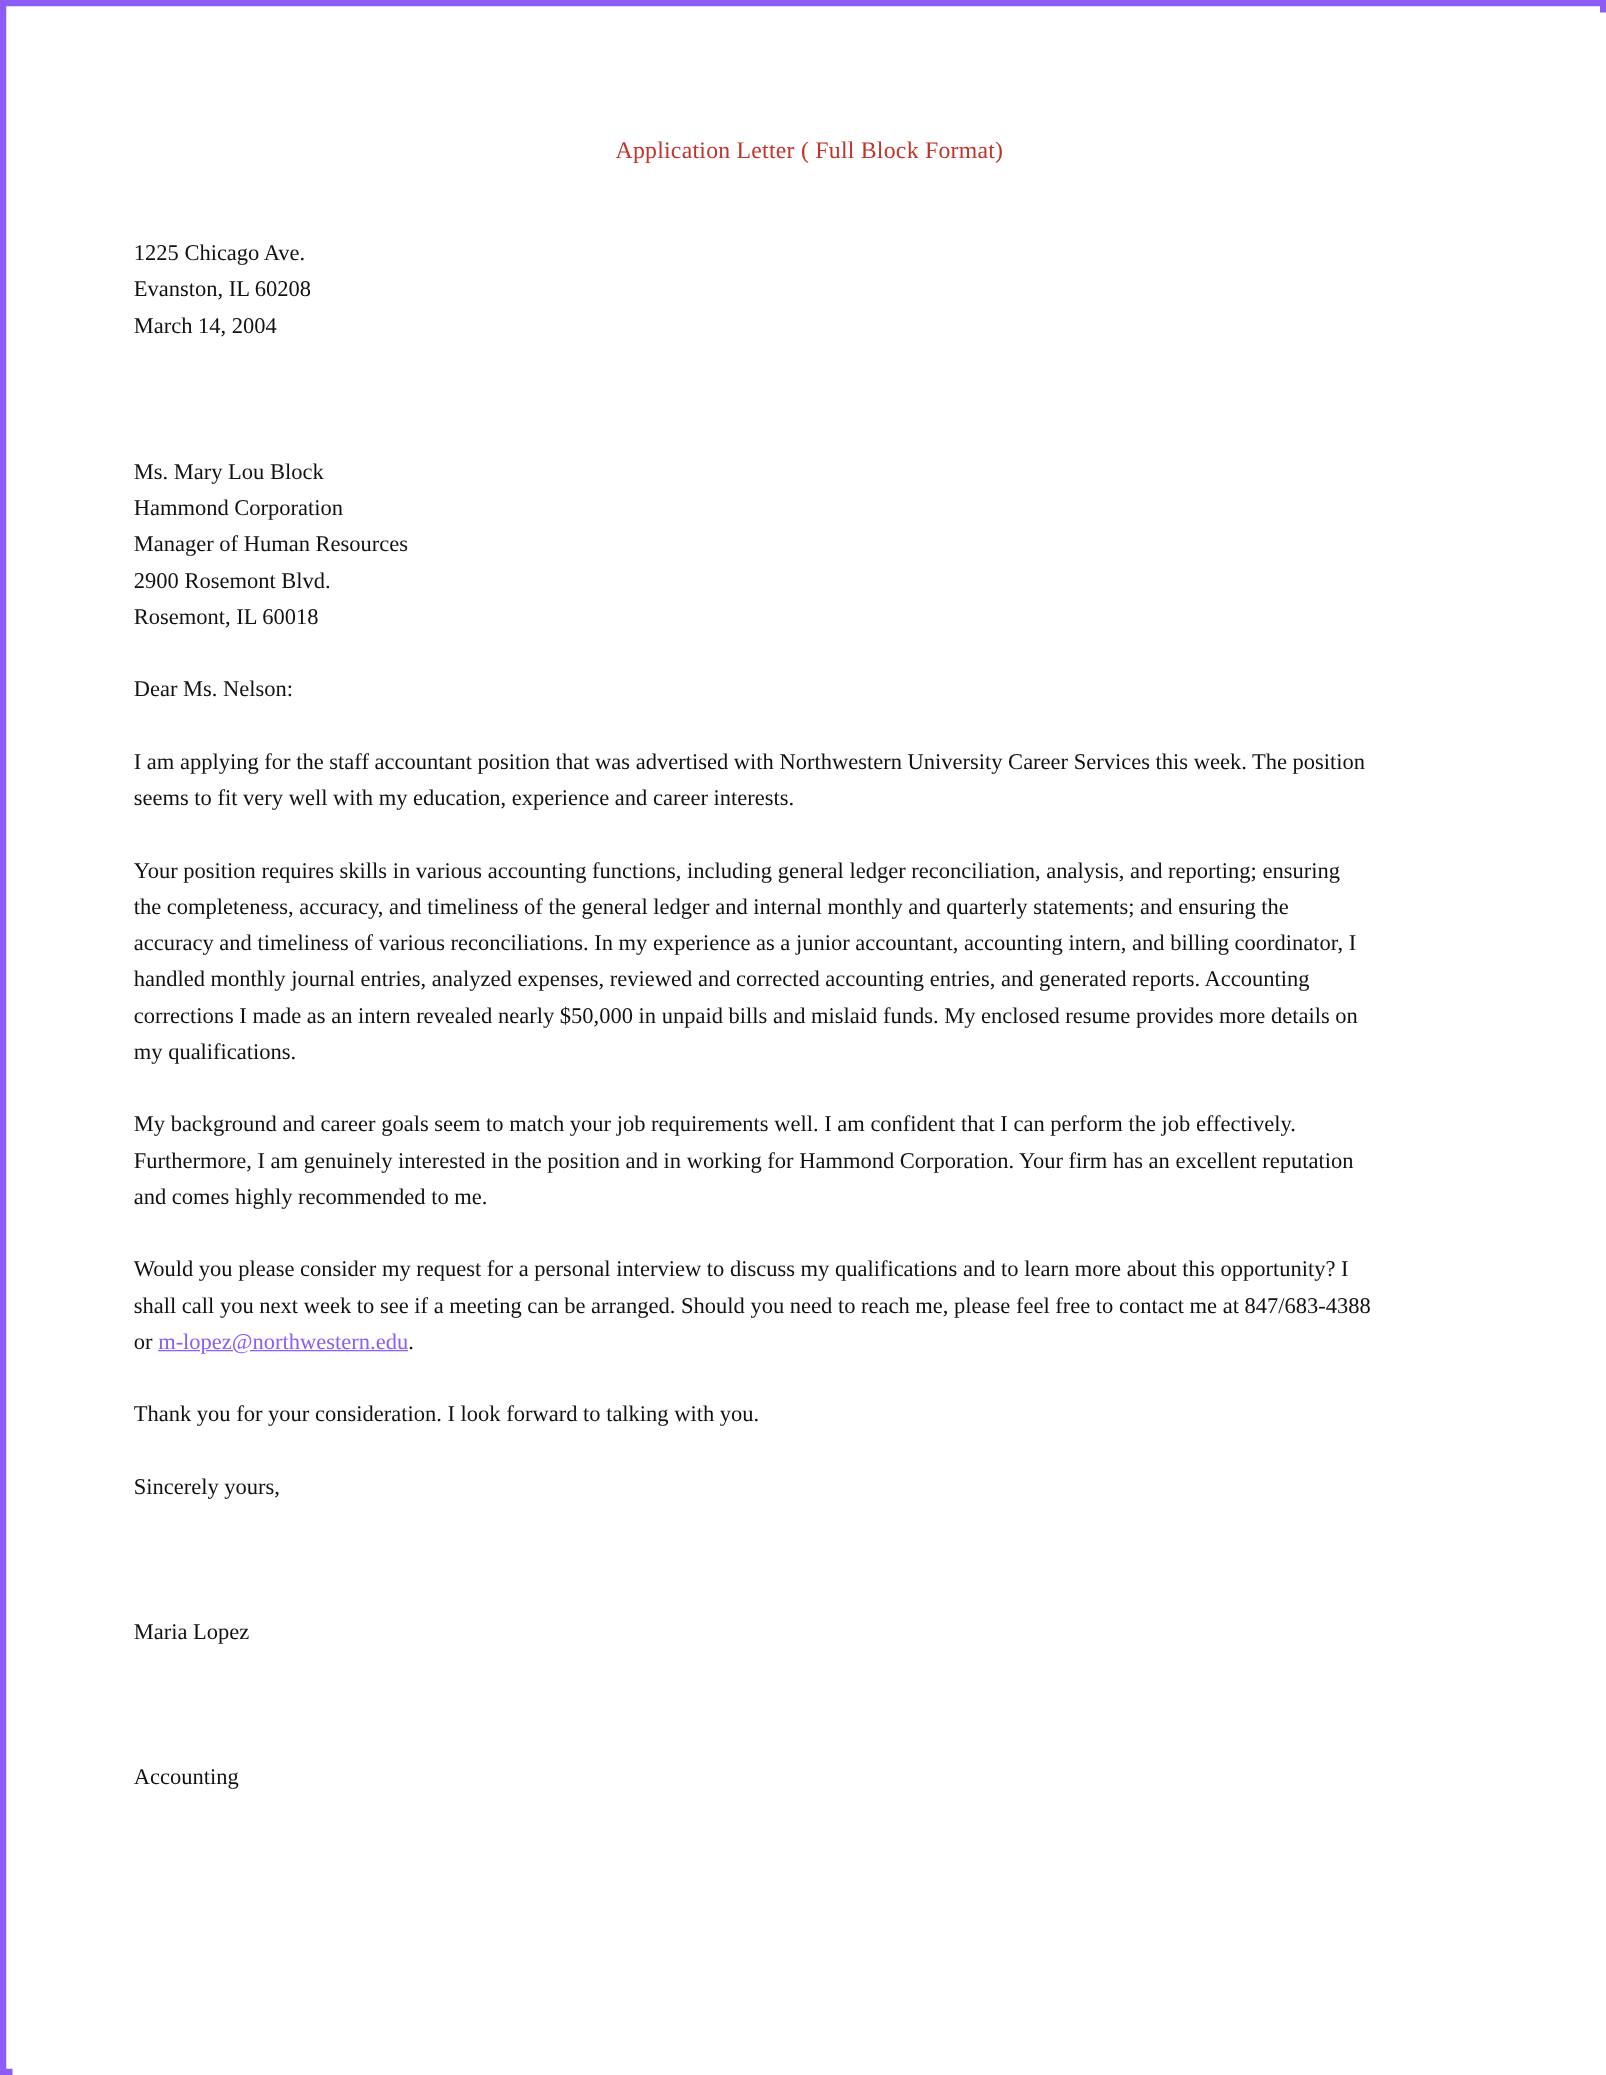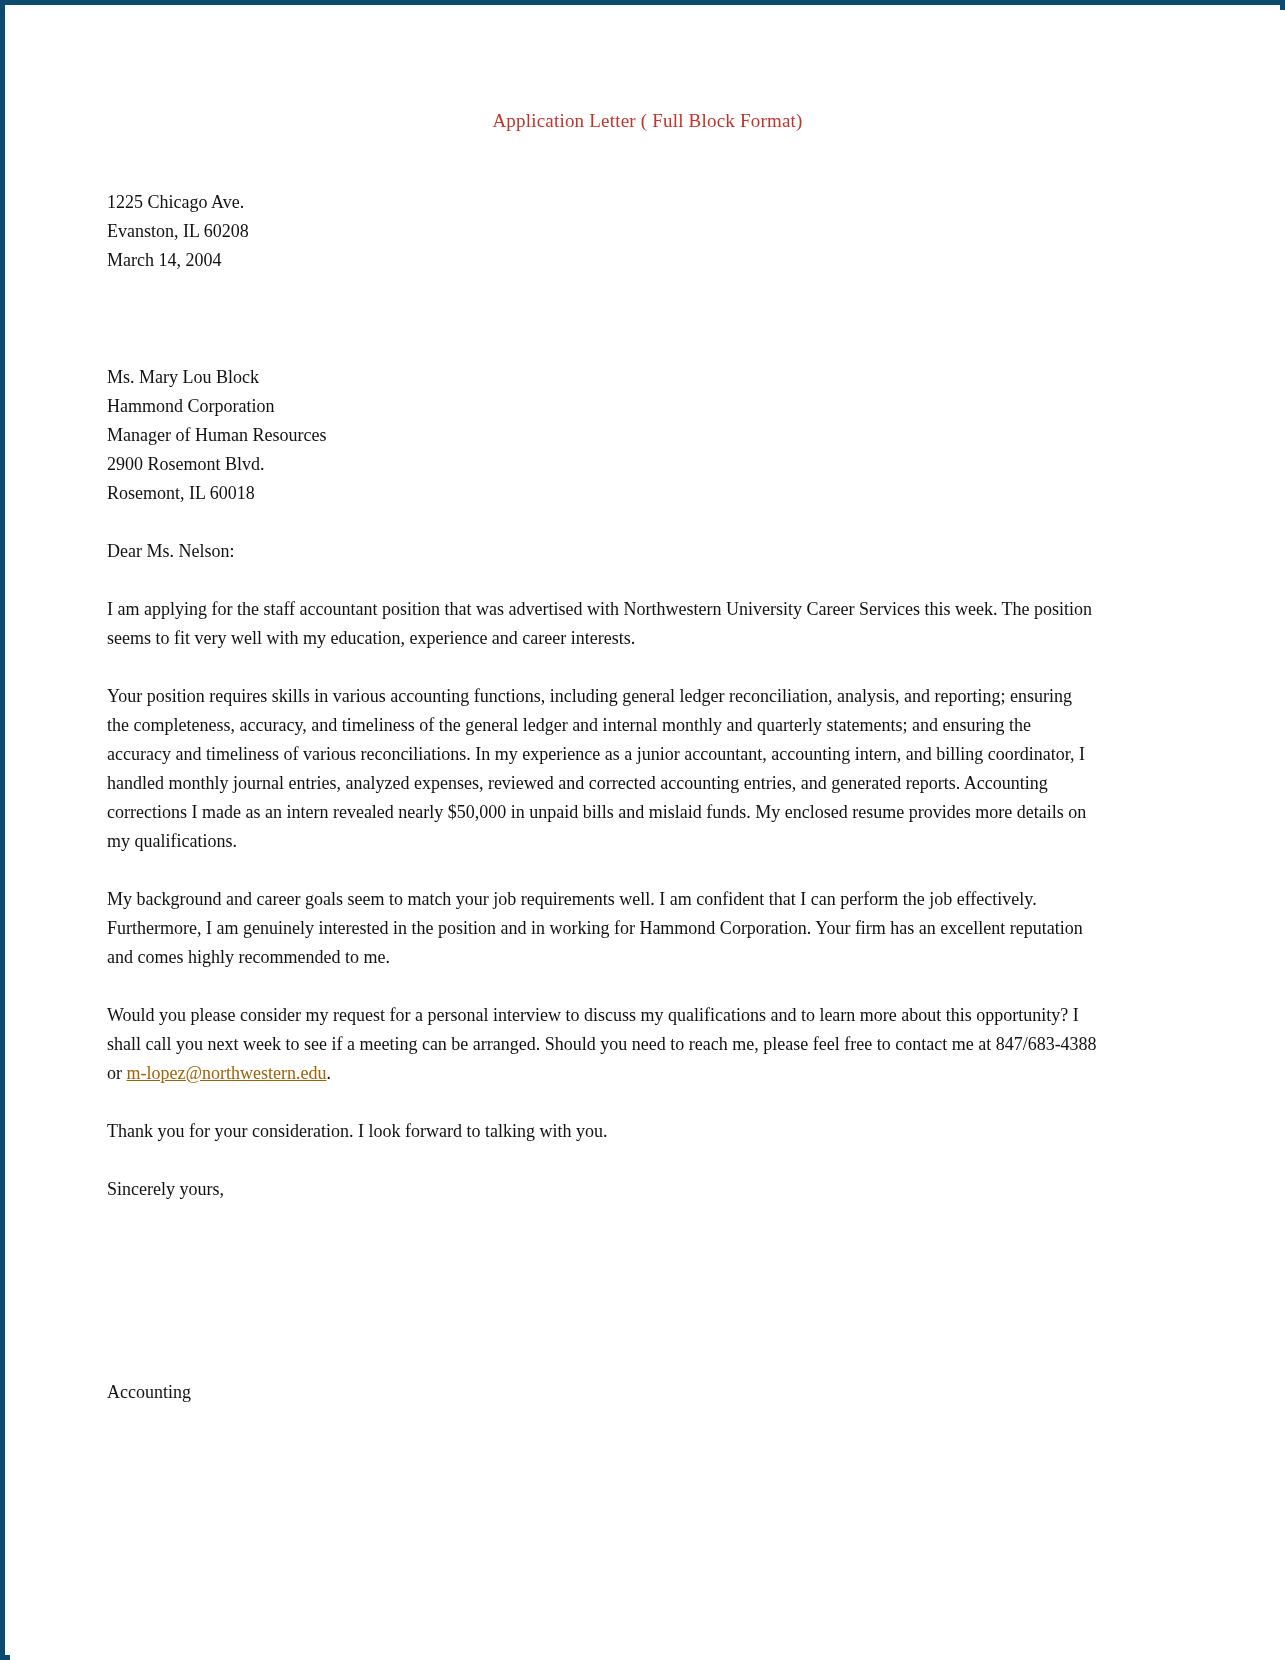--- a/index.html
+++ b/index.html
@@ -10,21 +10,21 @@
   body {
     width: 1285px;
     height: 1660px;
     font-family: "Liberation Serif", "DejaVu Serif", serif;
     overflow: hidden;
   }
   .page-frame {
     box-sizing: border-box;
     width: 1285px;
     height: 1660px;
-    border: 5px solid #0c4a6e;
+    border: 5px solid #8b5cf6;
     background: #ffffff;
     position: relative;
   }
   .sheet {
     box-sizing: border-box;
     position: absolute;
     left: 5px;
     top: 5px;
     width: 1275px;
     height: 1650px;
@@ -60,21 +60,21 @@
   }
   .gap-after-sender { height: 88px; }
   .gap-sig { height: 58px; }
   .gap-encl { height: 58px; }
   .para {
     margin: 0;
     text-align: left;
   }
   .spacer-line { height: 29px; }
   .email-link {
-    color: #a16207;
+    color: #8b5cf6;
     text-decoration: underline;
   }
   .salutation { white-space: pre; }
   .closing { white-space: pre; }
   .signature-name { white-space: pre; }
   .enclosure { white-space: pre; }
 </style>
 </head>
 <body>
 
@@ -120,20 +120,21 @@
       <div class="spacer-line"></div>
 
       <p class="para">Thank you for your consideration.  I look forward to talking with you.</p>
       <div class="spacer-line"></div>
 
       <div class="closing">Sincerely yours,</div>
 
       <div class="gap-sig"></div>
       <div class="spacer-line"></div>
 
+      <div class="signature-name">Maria Lopez</div>
 
       <div class="gap-encl"></div>
       <div class="spacer-line"></div>
 
       <div class="enclosure">Accounting</div>
 
     </div>
   </div>
 </div>
 

